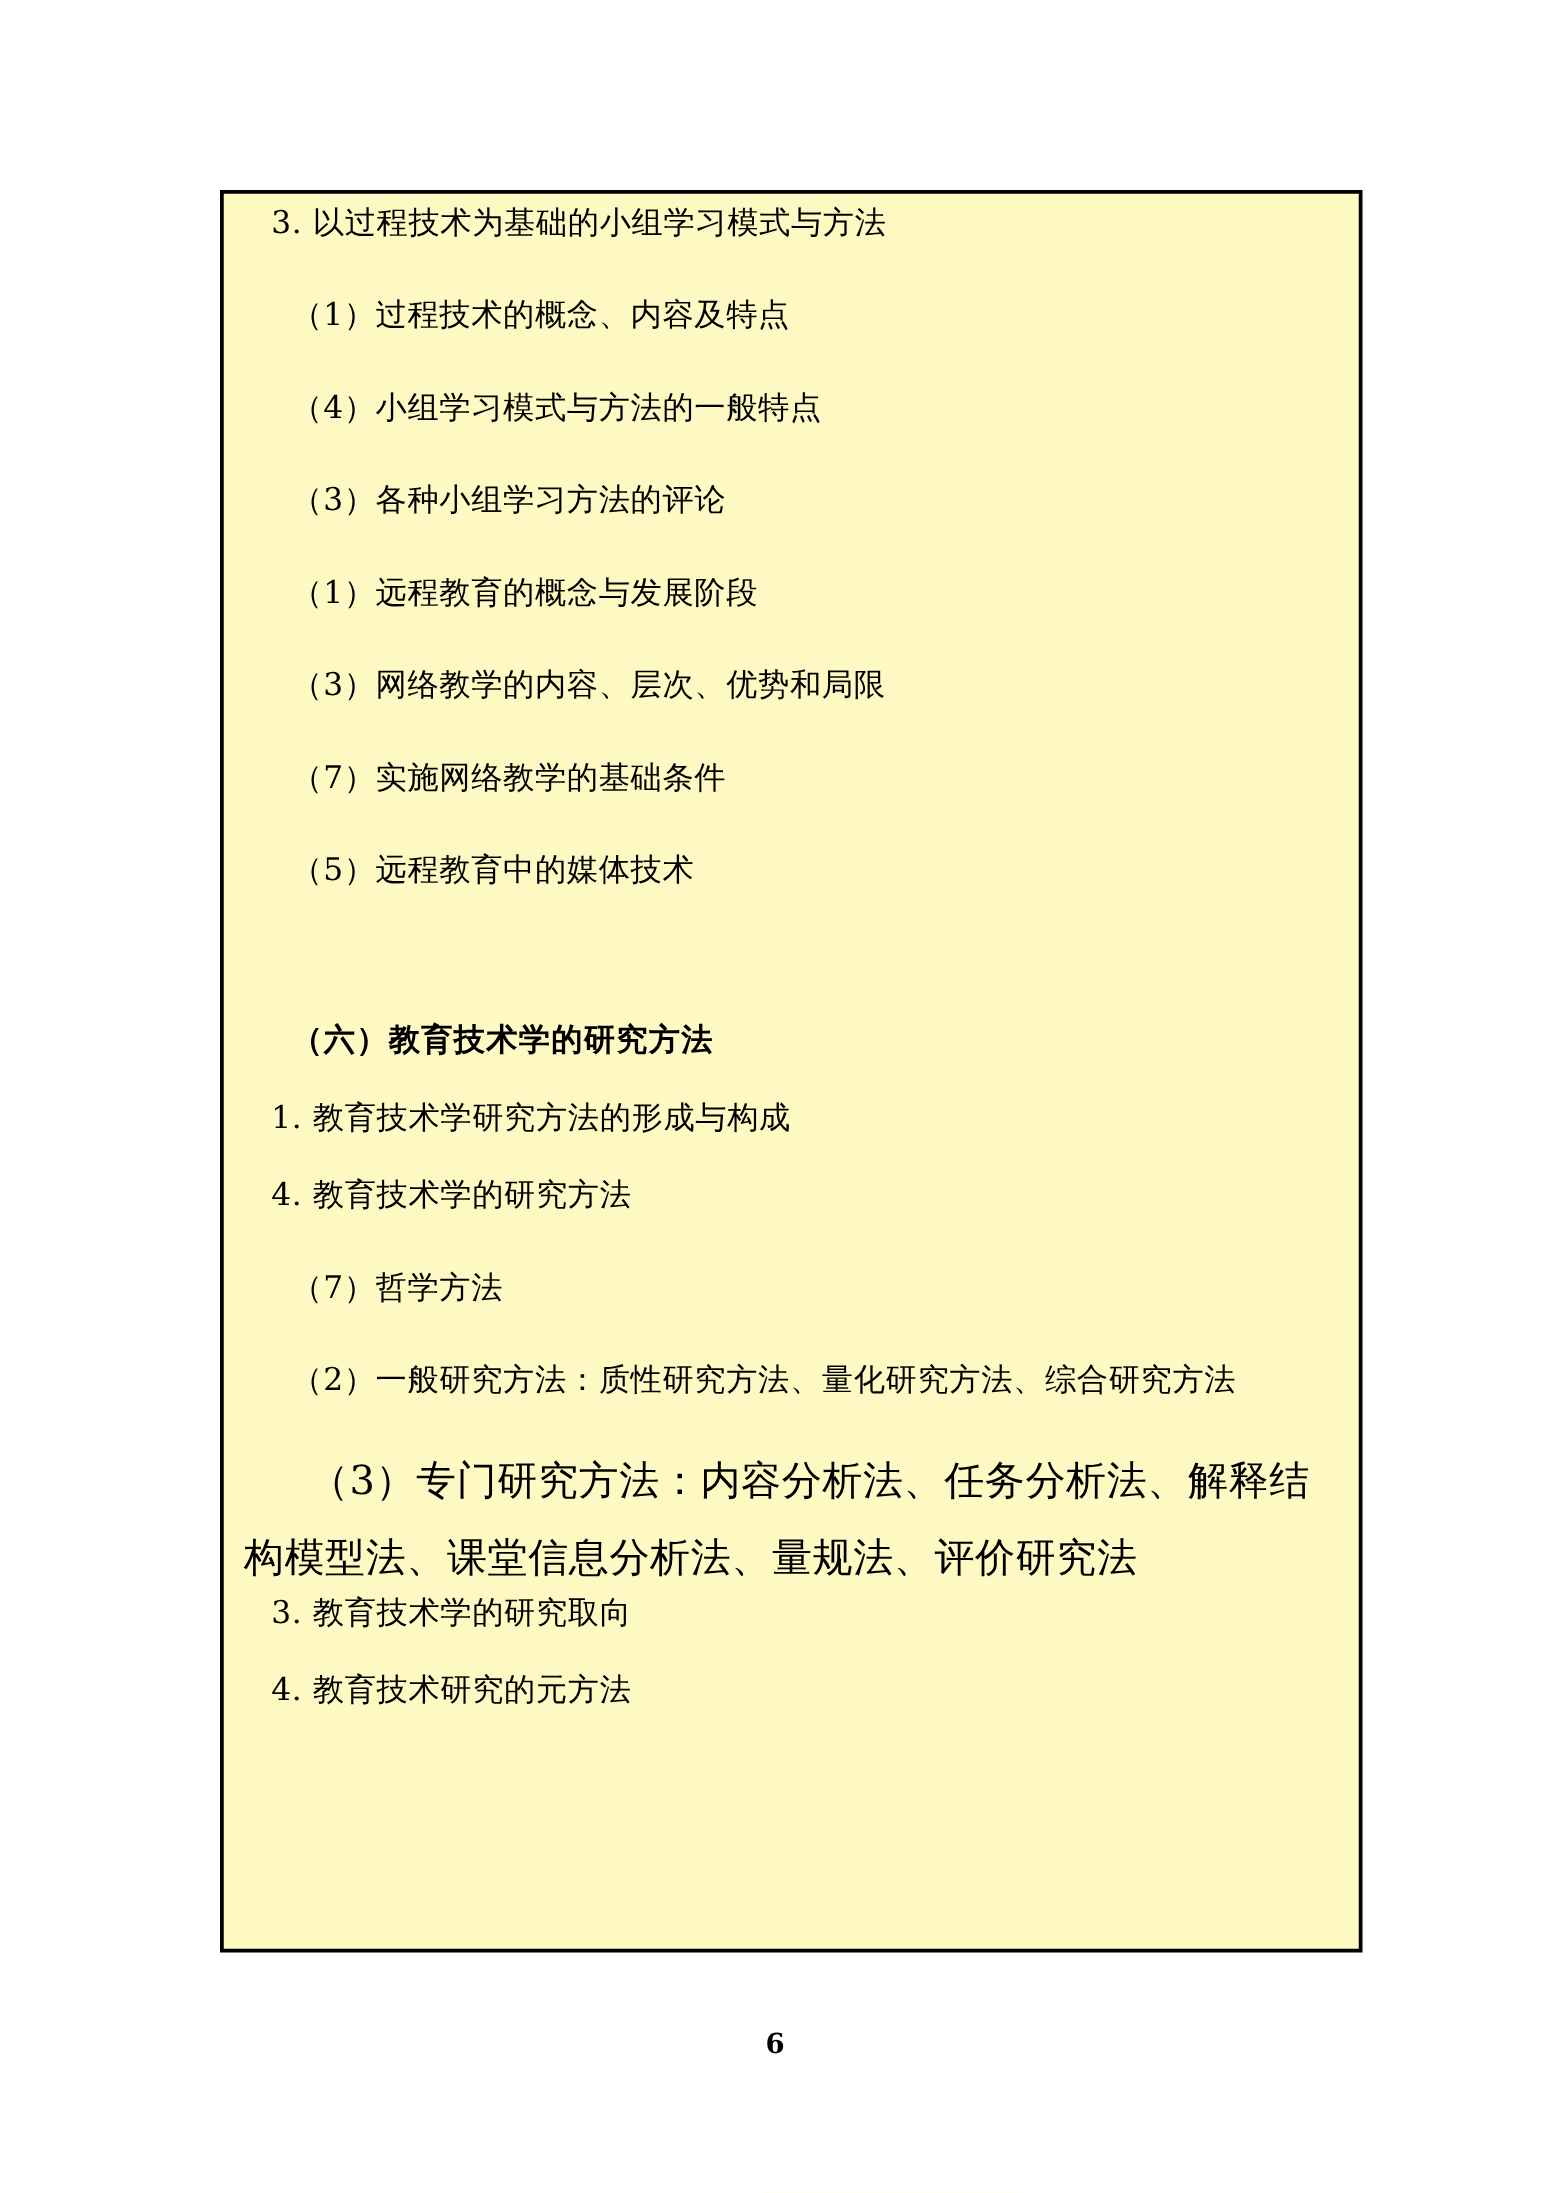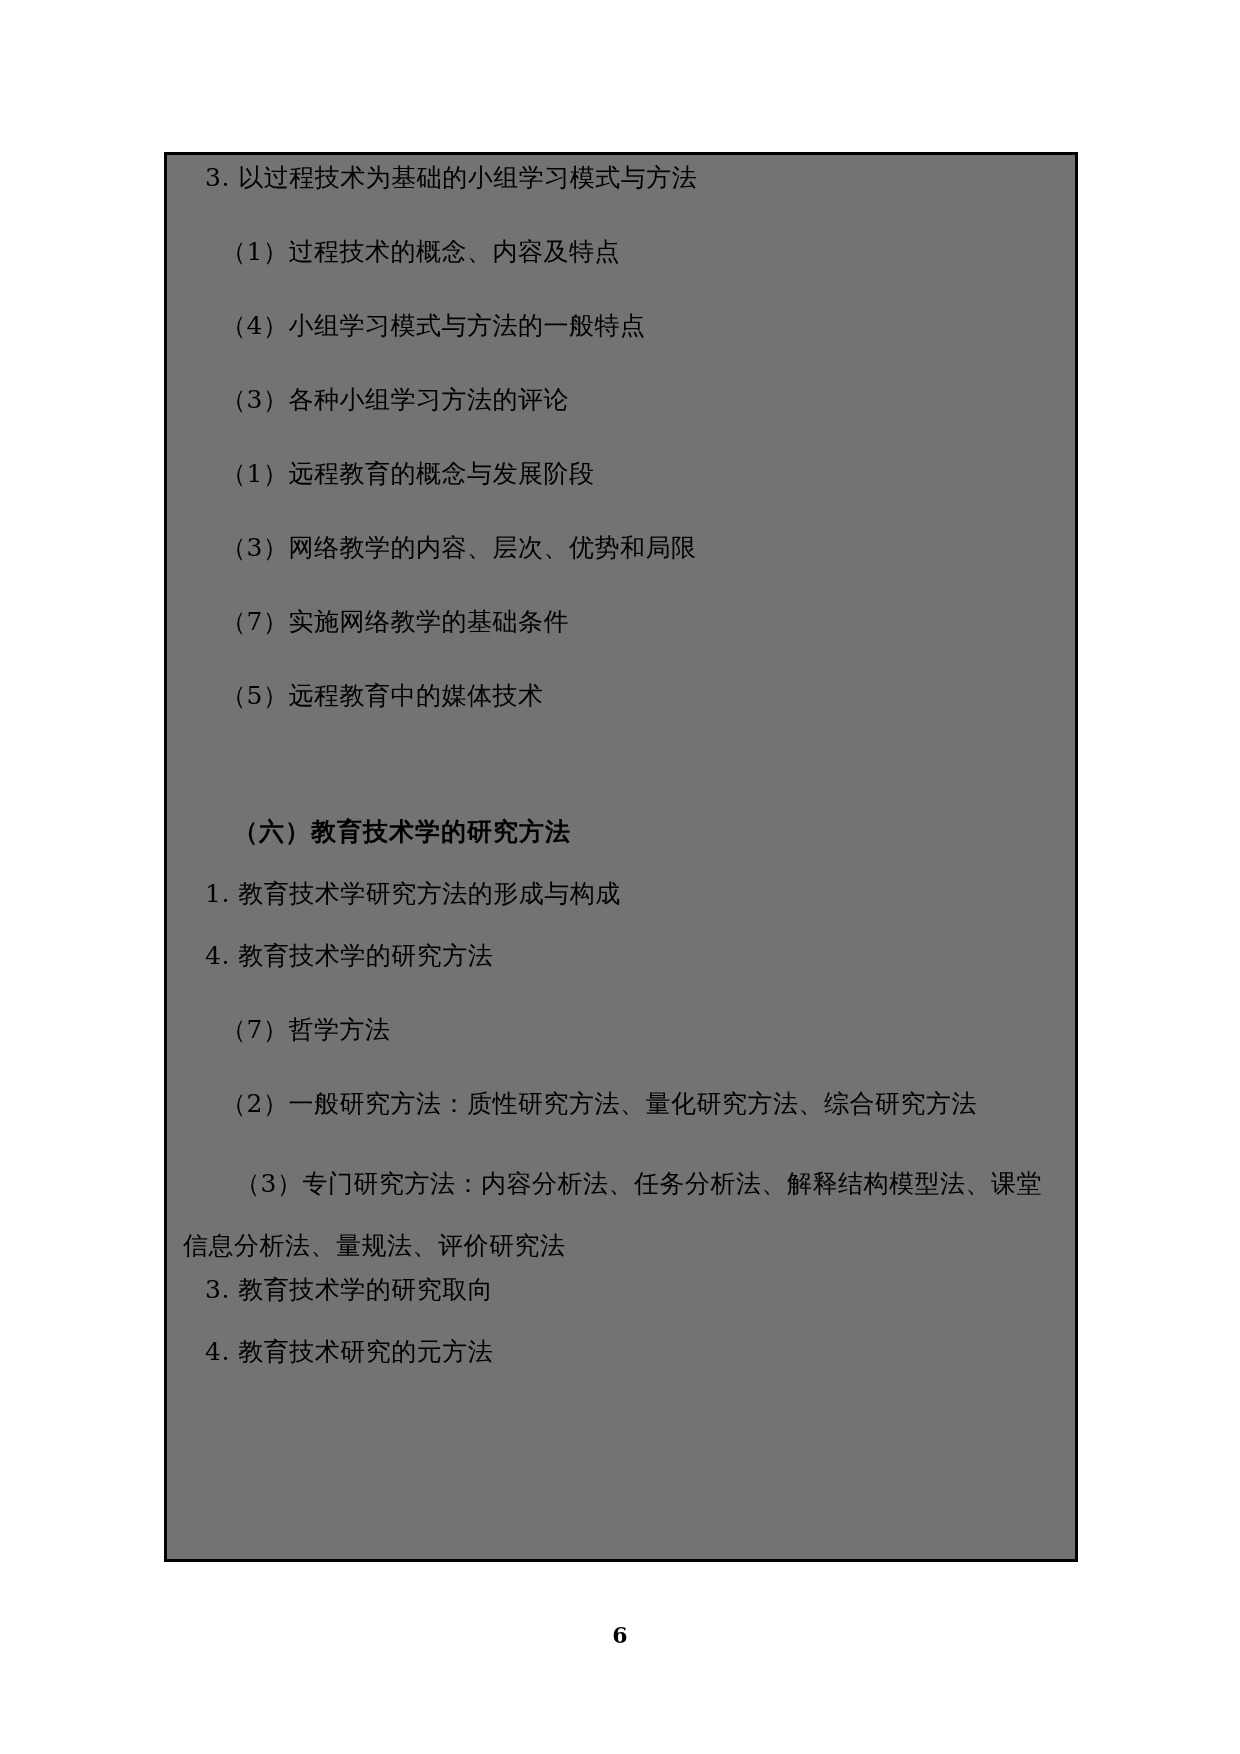--- a/index.html
+++ b/index.html
@@ -12,27 +12,27 @@
     height: 1754px;
     position: relative;
     font-family: "DejaVu Serif", "Liberation Serif", serif;
     color: #000000;
     overflow: hidden;
   }
 
   
   .page-frame {
     position: absolute;
-    left: 164px;
+    left: 176px;
     top: 152px;
     width: 914px;   
     height: 1410px; 
     border: 3px solid #000000;
     box-sizing: border-box;
-    background: #737373;
+    background: #fef9c3;
   }
 
   .frame-inner {
     position: absolute;
     left: 0;
     top: 0;
     width: 100%;
     height: 100%;
     padding: 10px 24px 0 16px;
     box-sizing: border-box;
@@ -63,28 +63,28 @@
     height: 62px;
     display: flex;
     align-items: flex-start;
   }
 
   
   .para {
     margin: 0 0 0 0px;
     padding: 0;
     text-indent: 52px;
-    font-size: 25px;
+    font-size: 32px;
     line-height: 62px;
     letter-spacing: 0.5px;
   }
 
   
   .heading {
-    margin: 0 0 0 50px;
+    margin: 0 0 0 38px;
     padding: 0;
     height: 62px;
     display: flex;
     align-items: flex-start;
     font-weight: bold;
     font-size: 25px;
     letter-spacing: 1px;
   }
 
   .spacer-lg { height: 74px; }

